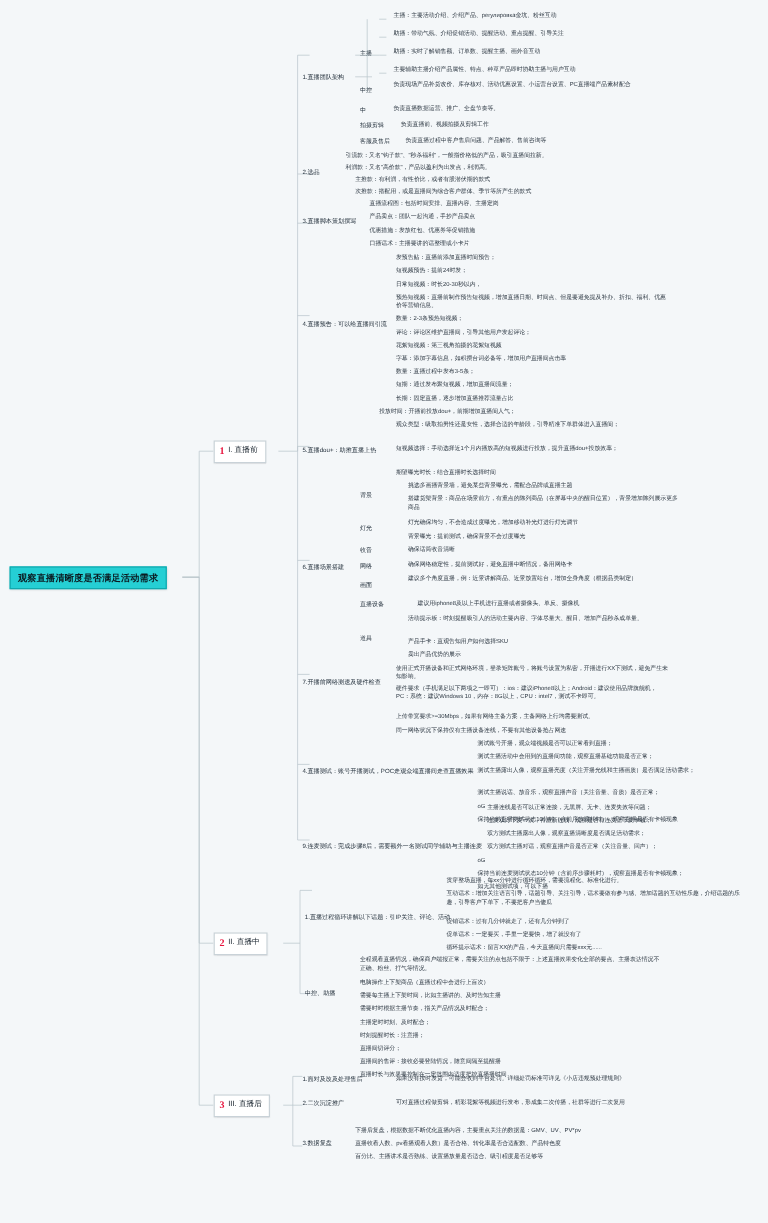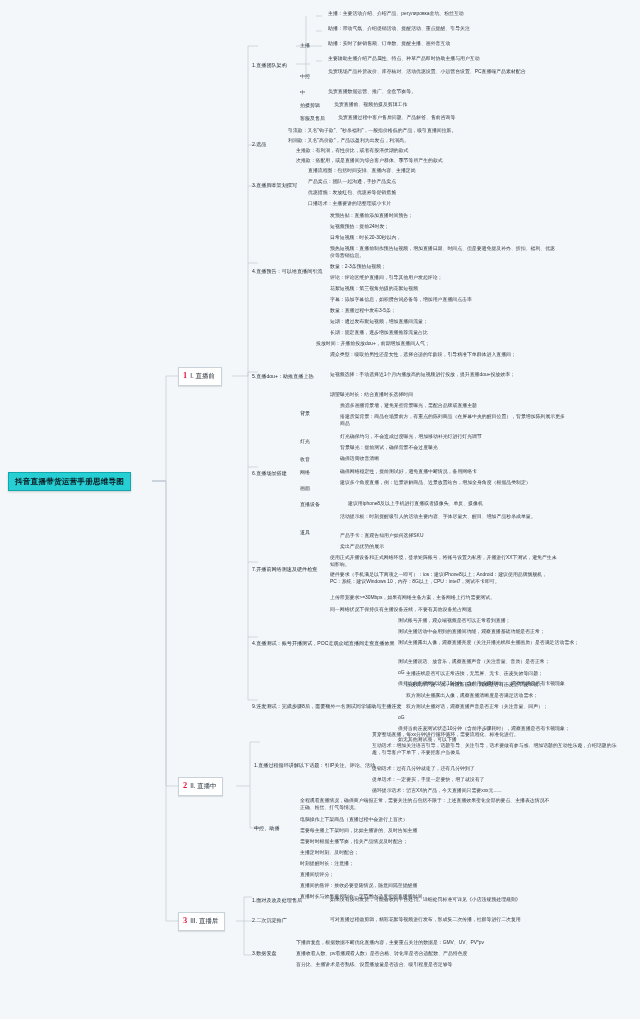--- a/index.html
+++ b/index.html
@@ -113,21 +113,21 @@
       <path d="M236 921 L244 921 L244 897 L252 897"></path>
       <path d="M244 921 L252 921"></path>
       <path d="M244 921 L244 955 L252 955"></path>
 
       <path d="M296 46 L306 46 L306 16 M306 46 L316 46 M306 46 L306 76"></path>
       <path d="M316 16 L322 16 M316 31 L322 31 M316 46 L322 46 M316 61 L322 61"></path>
       <path d="M296 64 L310 64"></path>
     </g>
   </svg>
 
-  <div class="node root" style="left:8px; top:472px;">抖音直播带货运营手册思维导图</div>
+  <div class="node root" style="left:8px; top:472px;">观察直播清晰度是否满足活动需求</div>
 
   <div class="node lvl1" style="left:178px; top:367px;">
     <span class="num">1</span>
     <span class="lbl">I. 直播前</span>
   </div>
 
   <div class="node lvl1" style="left:178px; top:777px;">
     <span class="num">2</span>
     <span class="lbl">II. 直播中</span>
   </div>

